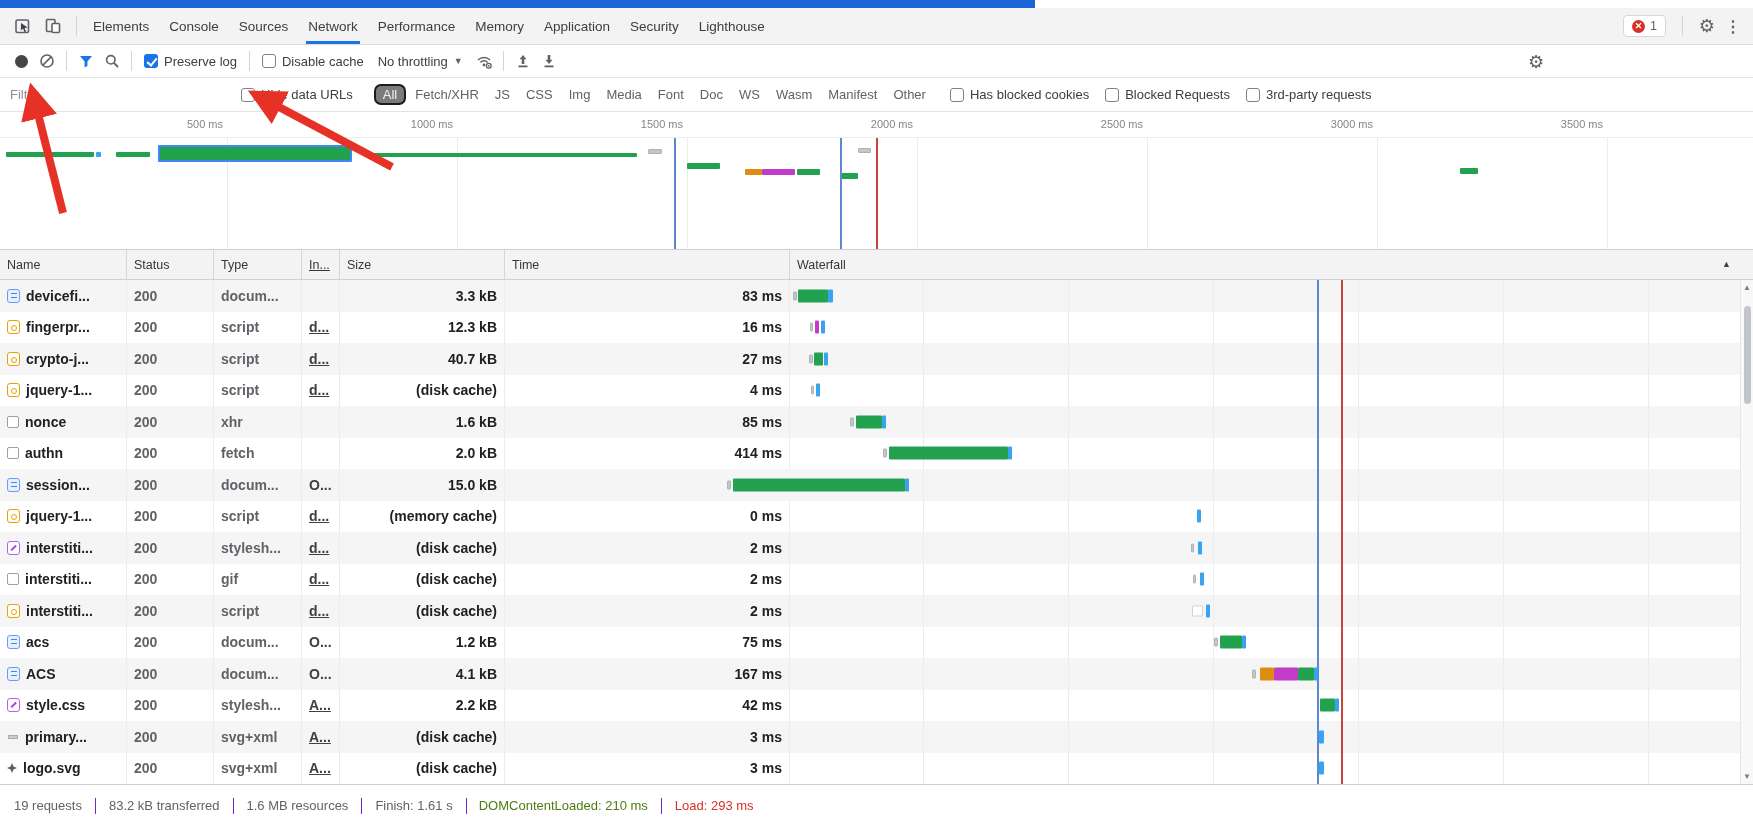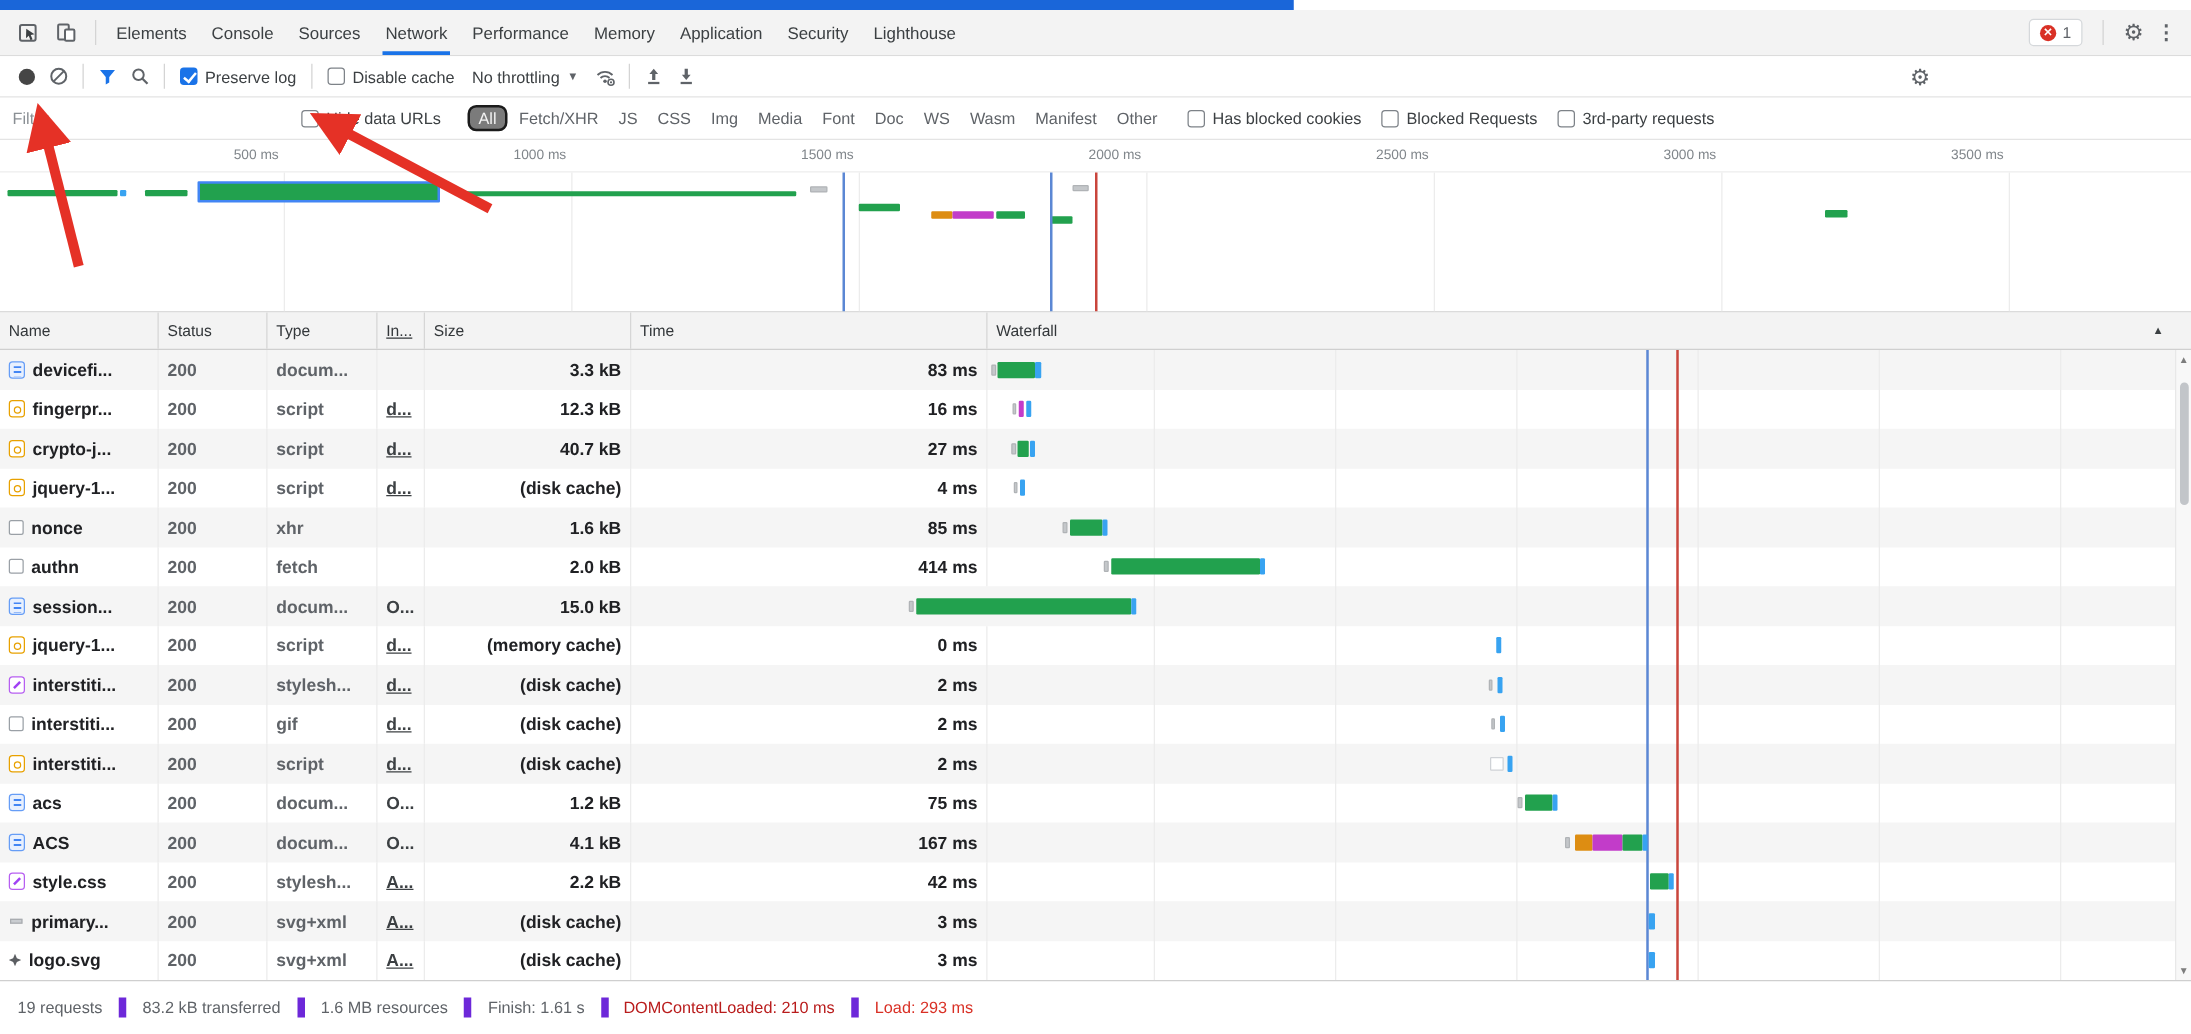--- a/index.html
+++ b/index.html
@@ -86,21 +86,21 @@
   .wf-grid { position:absolute; top:0; bottom:0; width:1px; background:#ececec; }
   .wf-vline { position:absolute; top:0; bottom:0; width:2px; z-index:3; }
   .wf-vline.dcl { background:#5b87d4; }
   .wf-vline.load { background:#c9453c; }
   
   .vscroll { position:absolute; right:0; top:0; width:13px; height:100%; background:#f8f8f8; border-left:1px solid #e8e8e8; z-index:4; }
   .vs-thumb { position:absolute; left:3px; top:26px; width:7px; height:98px; background:#c2c5c9; border-radius:4px; }
   .vs-arrow { position:absolute; left:0; width:100%; text-align:center; font-size:8px; color:#7d7d7d; }
   
   .footer { height:43px; border-top:1px solid #cfcfcf; display:flex; align-items:center; padding:0 12px; font-size:13px; color:#5f6368; background:#fff; }
-  .ft-item { padding:0 13px; border-left:6px solid #6d28d9; line-height:16px; }
+  .ft-item { padding:0 13px; border-left:1px solid #6d28d9; line-height:16px; }
   .ft-item:first-child { border-left:none; padding-left:2px; }
   
   .annot { position:absolute; inset:0; z-index:20; pointer-events:none; }
   
   .ric { flex:0 0 auto; position:relative; }
   .ic-doc { width:13px; height:14px; border:1.5px solid #669df6; border-radius:3px; background:#e8f0fe; }
   .ic-doc::before { content:""; position:absolute; left:2.5px; right:2.5px; top:3px; height:8px;
       background:repeating-linear-gradient(to bottom,#4285f4 0 1.5px,transparent 1.5px 4px); }
   .ic-script { width:13px; height:14px; border:1.5px solid #e8a100; border-radius:3px; background:#fff; }
   .ic-script::before { content:""; position:absolute; left:3px; top:4px; width:4px; height:4px; border:1.5px solid #e8a100; border-radius:50%; }
@@ -602,21 +602,21 @@
       <div class="vs-arrow" style="bottom: 3px;">▼</div>
       <div class="vs-thumb"></div>
     </div>
   </div>
 
 <div class="footer" id="footer">
     <span class="ft-item" style="color: rgb(95, 99, 104);">19 requests</span>
     <span class="ft-item" style="color: rgb(95, 99, 104);">83.2 kB transferred</span>
     <span class="ft-item" style="color: rgb(95, 99, 104);">1.6 MB resources</span>
     <span class="ft-item" style="color: rgb(95, 99, 104);">Finish: 1.61 s</span>
-    <span class="ft-item" style="color: #b91c1c; padding-left: 12px;">DOMContentLoaded: 210 ms</span>
+    <span class="ft-item" style="color: #4d7c0f; padding-left: 12px;">DOMContentLoaded: 210 ms</span>
     <span class="ft-item" style="color: rgb(217, 48, 37);">Load: 293 ms</span>
   </div>
 
 <svg class="annot" width="1753" height="827" viewBox="0 0 1753 827">
   <defs>
     <marker id="ah" orient="auto" markerWidth="4.6" markerHeight="4.6" refX="2.6" refY="2.3">
       <path d="M0,0 L4.6,2.3 L0,4.6 Z" fill="#e53126"></path>
     </marker>
   </defs>
   <line x1="63" y1="213" x2="34" y2="98" stroke="#e53126" stroke-width="8" marker-end="url(#ah)"></line>

